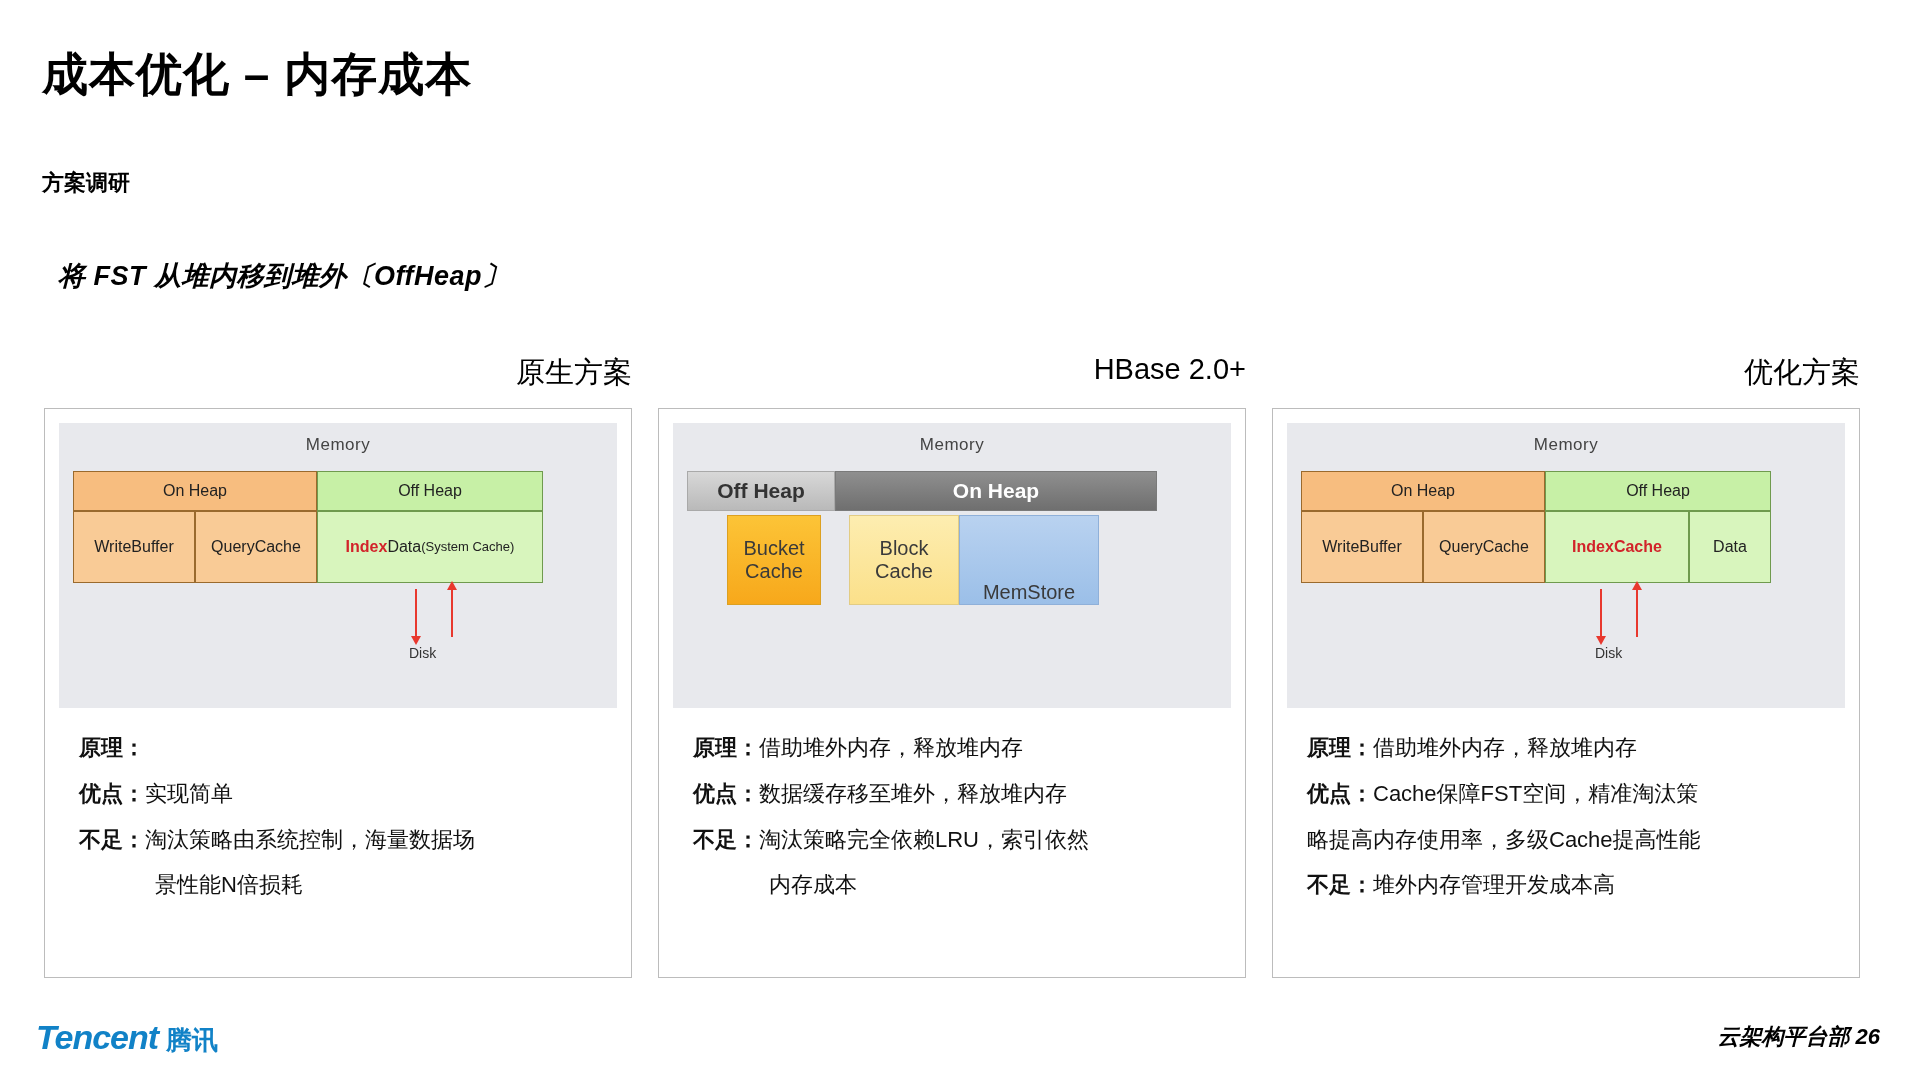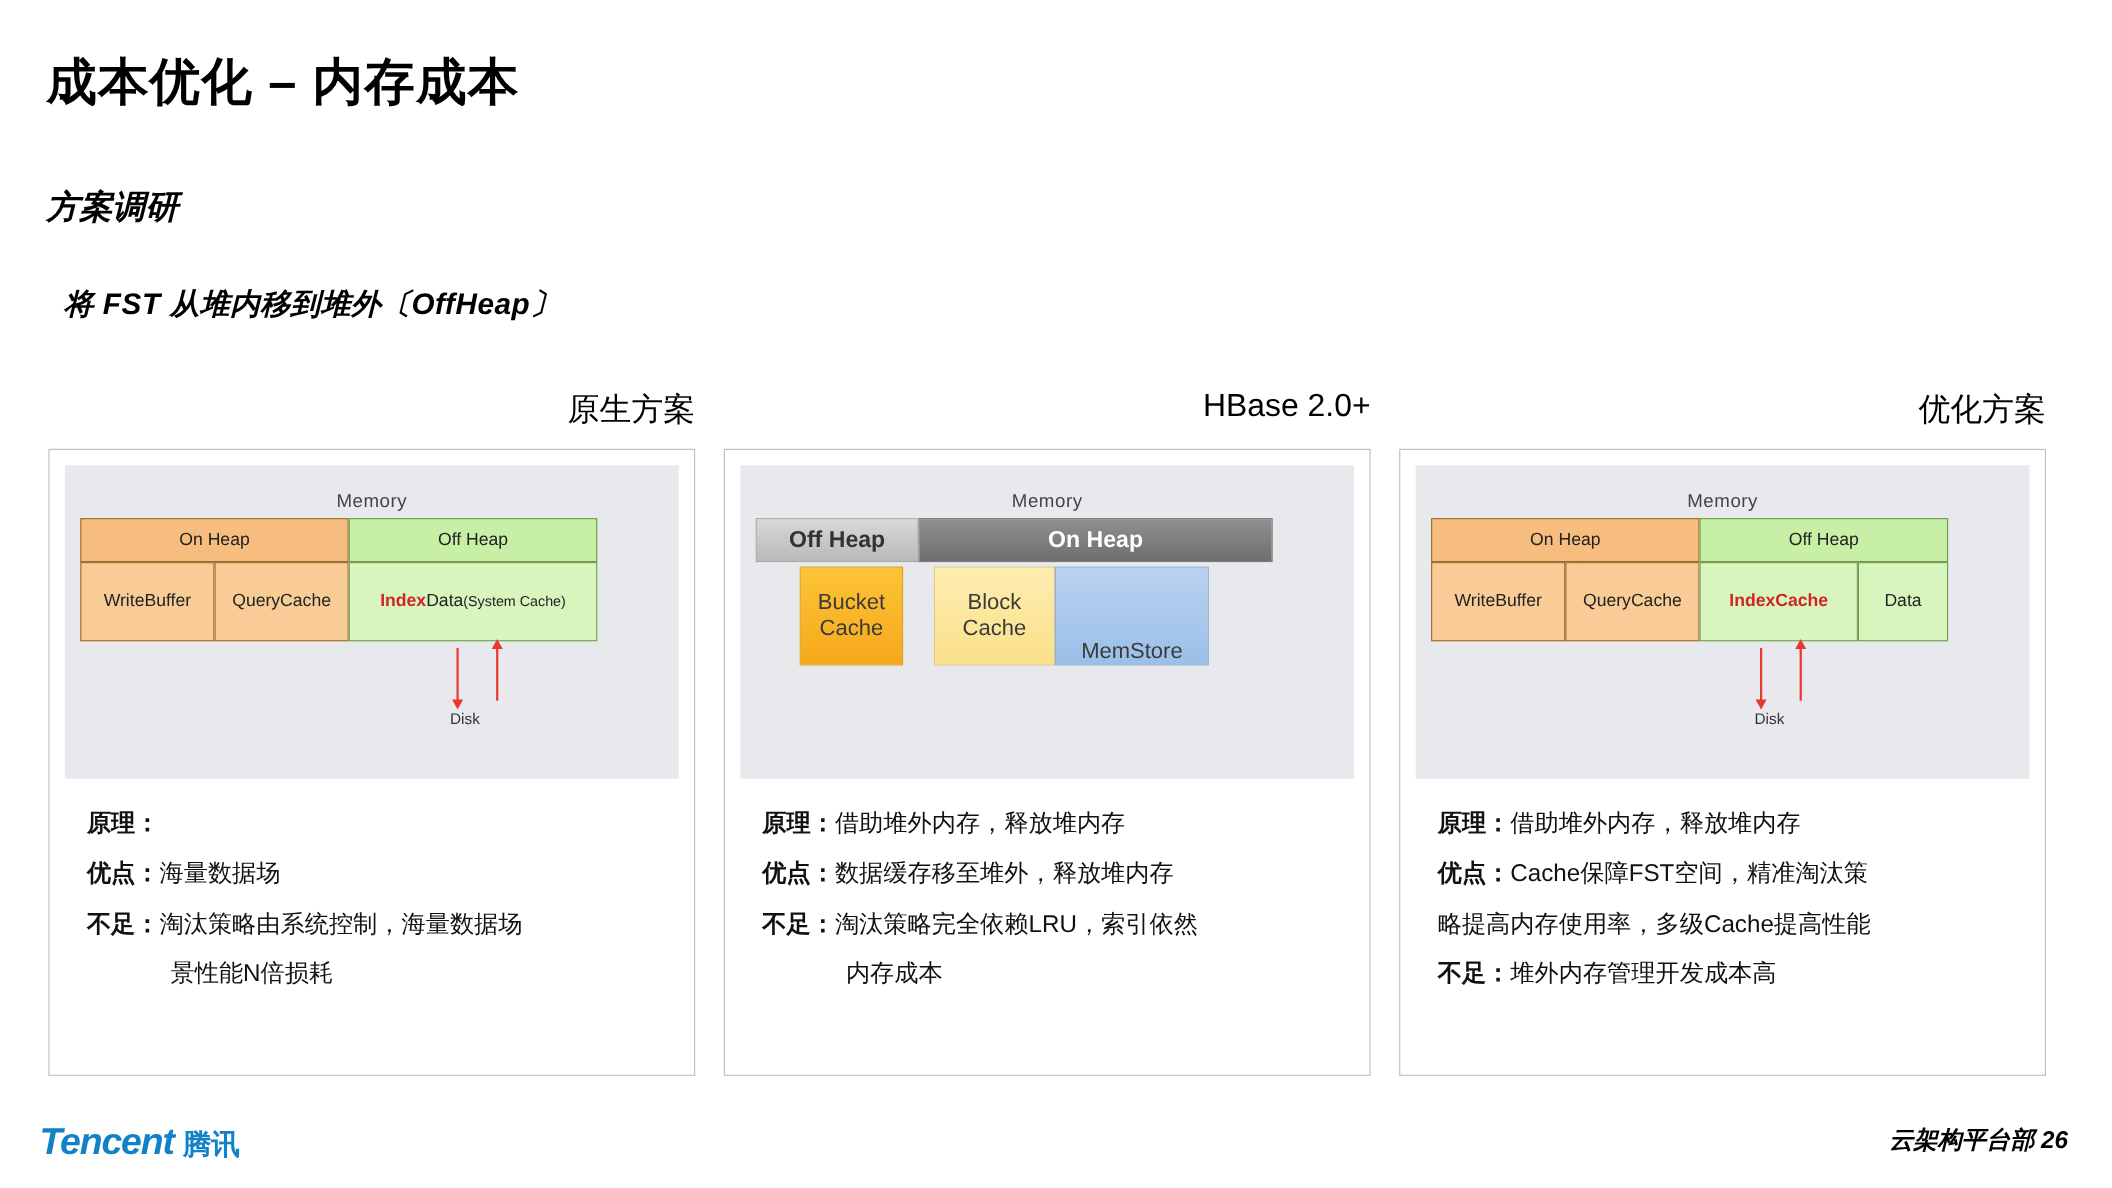--- a/index.html
+++ b/index.html
@@ -24,23 +24,22 @@
     left: 42px;
     top: 44px;
     font-size: 46px;
     font-weight: bold;
     letter-spacing: 1px;
   }
   .subtitle {
     position: absolute;
     left: 42px;
     top: 168px;
-    font-size: 30px;
-    font-weight: bold;
-    font-style: italic;
+    font-size: 22px;
+    font-weight: bold;
   }
   .lead {
     position: absolute;
     left: 58px;
     top: 258px;
     font-size: 27px;
     font-style: italic;
     font-weight: bold;
     letter-spacing: 0.5px;
   }
@@ -78,21 +77,21 @@
     top: 14px;
     right: 14px;
     height: 285px;
     background: #e8e9ed;
     box-sizing: border-box;
   }
   .mem-label {
     text-align: center;
     font-size: 17px;
     color: #444;
-    padding-top: 23px;
+    padding-top: 12px;
     letter-spacing: .5px;
   }
   .heapbox {
     position: absolute;
     box-sizing: border-box;
     border: 1px solid #9a6a2d;
     display: flex;
     align-items: center;
     justify-content: center;
     font-size: 16px;
@@ -268,21 +267,21 @@
         <div class="arrow-up" style="left:392px; top:166px; height:48px;"></div>
         <div class="disk-label" style="left:350px; top:222px;">Disk</div>
       </div>
 
       <div class="bullets">
         <div class="bullet">
           <span class="b-key">原理：</span>
         </div>
         <div class="bullet">
           <span class="b-key">优点：</span>
-          <span class="b-val">海量数据场</span>
+          <span class="b-val">实现简单</span>
         </div>
         <div class="bullet">
           <span class="b-key">不足：</span>
           <span class="b-val">淘汰策略由系统控制，海量数据场</span>
         </div>
         <div class="bullet" style="padding-left:76px;">
           <span class="b-val">景性能N倍损耗</span>
         </div>
       </div>
     </div>

